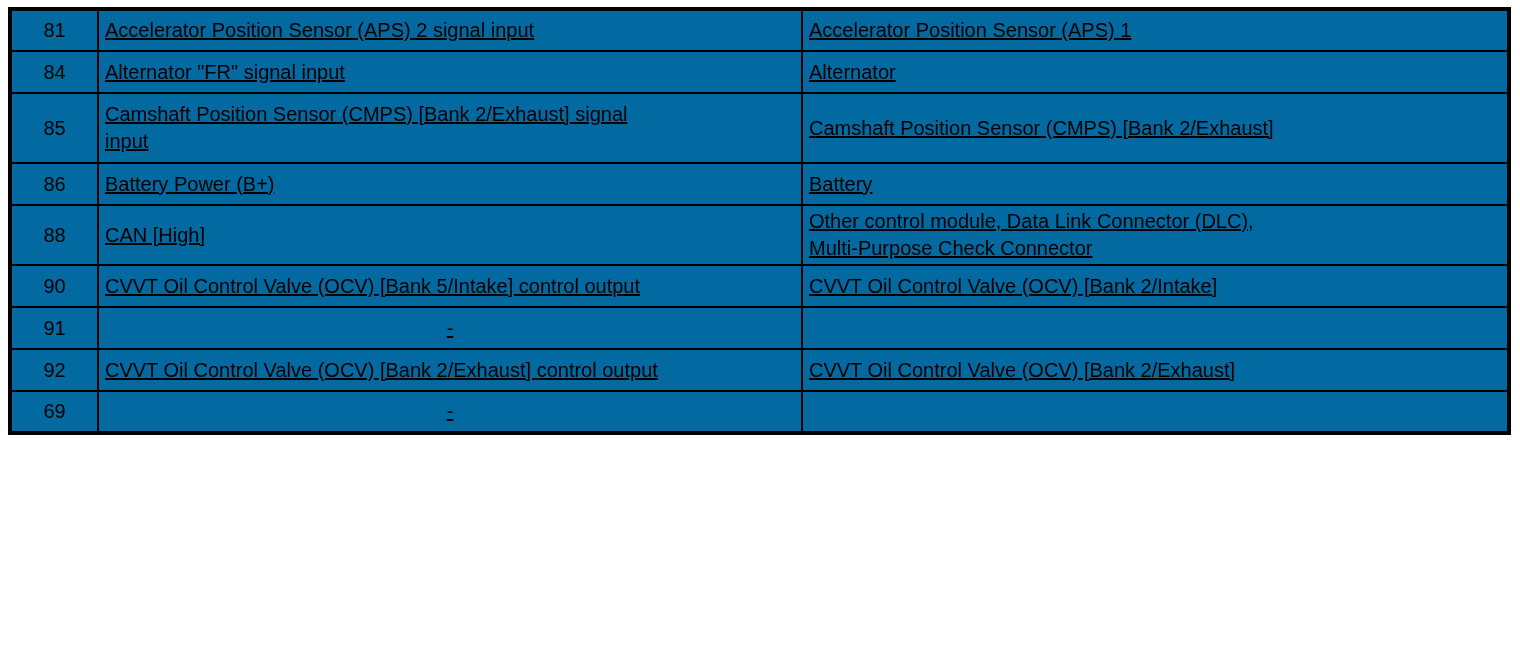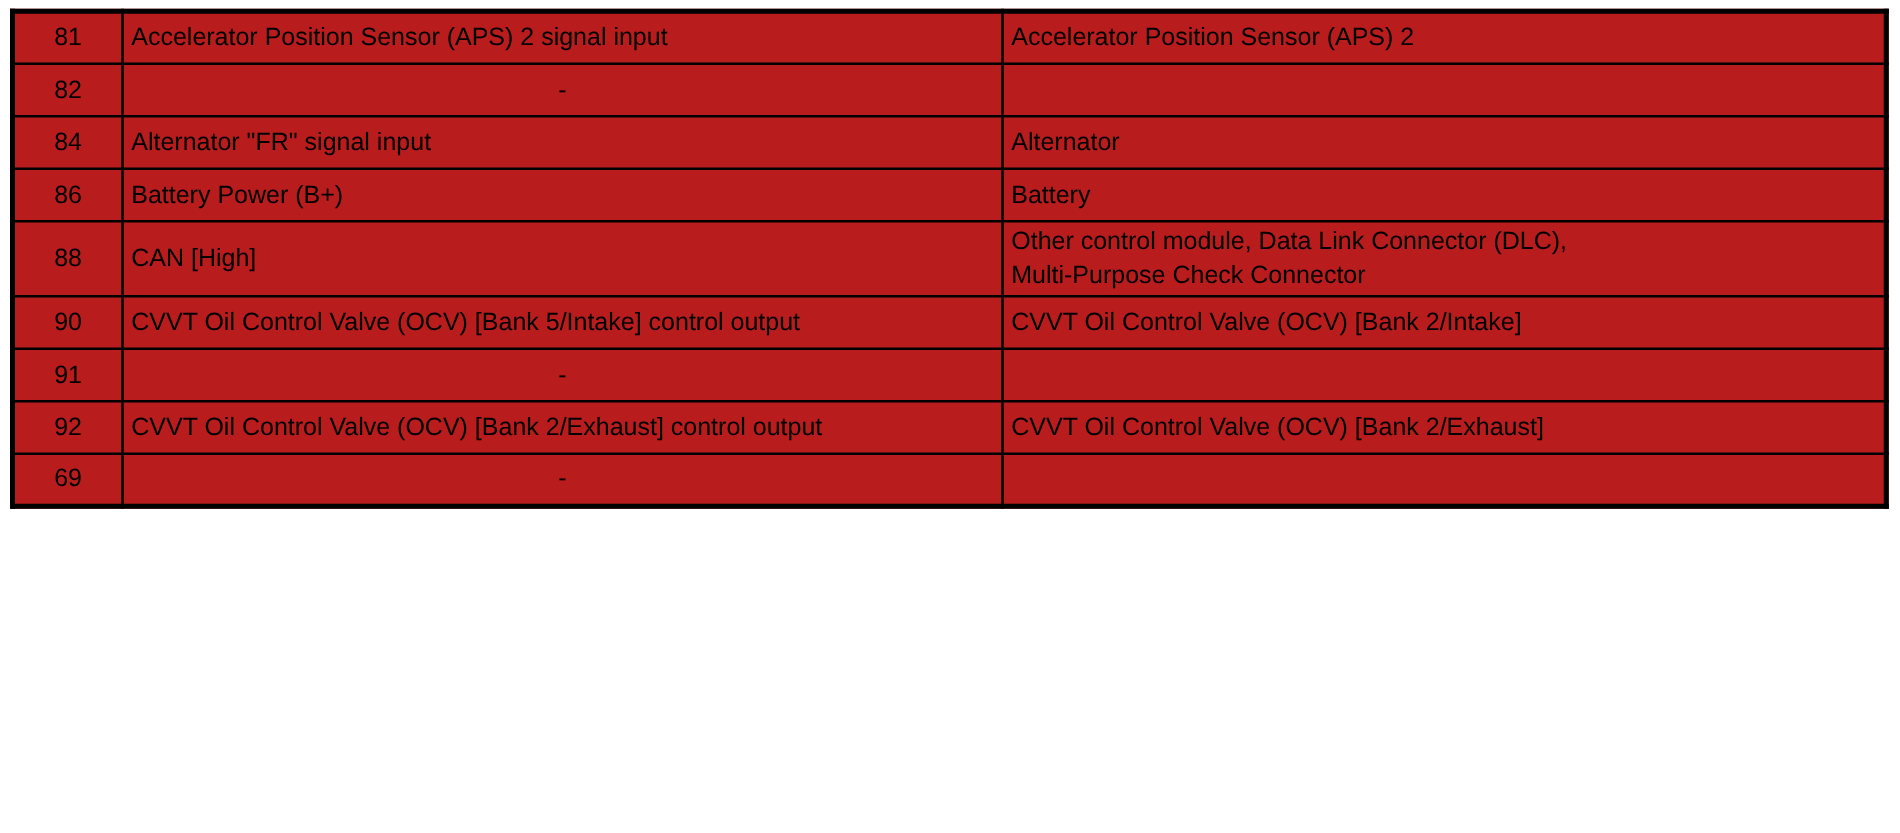--- a/index.html
+++ b/index.html
@@ -10,40 +10,41 @@
   body {
     font-family: "Liberation Sans", "DejaVu Sans", sans-serif;
     color: #000000;
     padding: 7px 8px;
   }
   table.pin-table {
     border-collapse: collapse;
     table-layout: fixed;
     width: 1503px;
     border: 4px solid #000000;
-    background: #b91c1c;
+    background: #0369a1;
   }
   col.col-pin  { width: 88px; }
   col.col-desc { width: 704px; }
   col.col-conn { width: 707px; }
   td {
     border: 2px solid #000000;
     font-size: 20px;
     line-height: 27px;
     padding: 2px 6px;
     vertical-align: middle;
     overflow: hidden;
     white-space: pre-line;
   }
   td.pin {
     text-align: center;
     padding: 2px 2px;
   }
   td.desc, td.conn {
     text-align: left;
+    text-decoration: underline;
   }
   td.center {
     text-align: center;
   }
   tr.h-single   { height: 42px; }
   tr.h-double   { height: 70px; }
   tr.h-double-lg{ height: 57px; }
 </style>
 </head>
 <body>
@@ -51,31 +52,32 @@
 <table class="pin-table">
   <colgroup>
     <col class="col-pin">
     <col class="col-desc">
     <col class="col-conn">
   </colgroup>
   <tbody>
       <tr class="h-single">
     <td class="pin">81</td>
     <td class="desc">Accelerator Position Sensor (APS) 2 signal input</td>
-    <td class="conn">Accelerator Position Sensor (APS) 2</td>
-  </tr>
-      <tr class="h-single">
-    <td class="pin">82</td>
-    <td class="desc center">-</td>
-    <td class="conn"></td>
+    <td class="conn">Accelerator Position Sensor (APS) 1</td>
   </tr>
       <tr class="h-single">
     <td class="pin">84</td>
     <td class="desc">Alternator "FR" signal input</td>
     <td class="conn">Alternator</td>
+  </tr>
+      <tr class="h-double">
+    <td class="pin">85</td>
+    <td class="desc">Camshaft Position Sensor (CMPS) [Bank 2/Exhaust] signal
+input</td>
+    <td class="conn">Camshaft Position Sensor (CMPS) [Bank 2/Exhaust]</td>
   </tr>
       <tr class="h-single">
     <td class="pin">86</td>
     <td class="desc">Battery Power (B+)</td>
     <td class="conn">Battery</td>
   </tr>
       <tr class="h-double-lg">
     <td class="pin">88</td>
     <td class="desc">CAN [High]</td>
     <td class="conn">Other control module, Data Link Connector (DLC),

